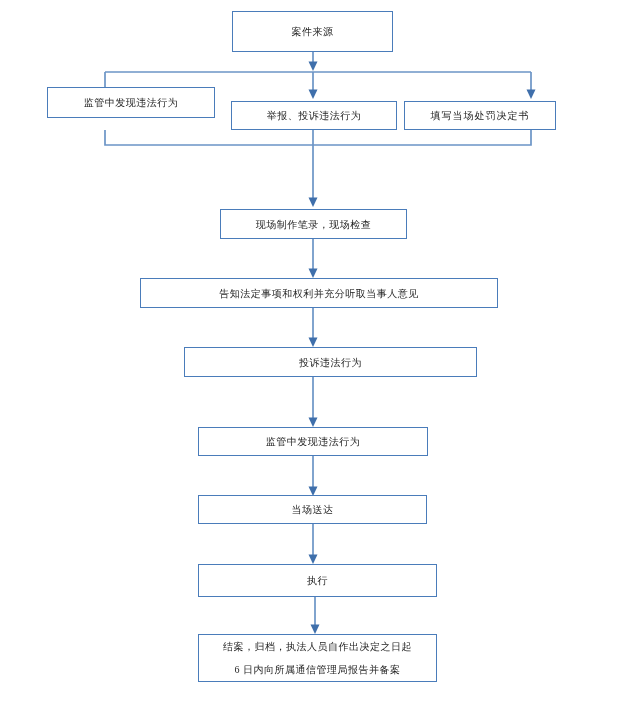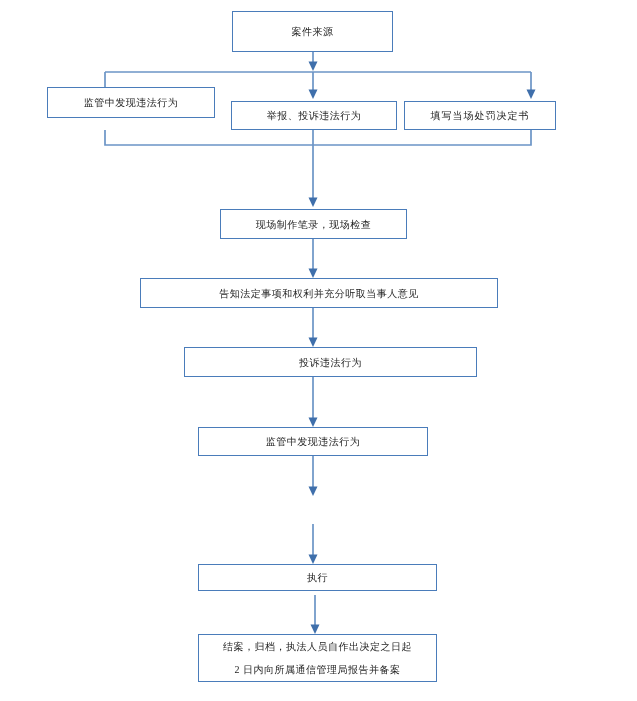--- a/index.html
+++ b/index.html
@@ -46,21 +46,21 @@
   }
   .n-case-source          {left:232px; top:11px;  width:161px; height:41px;}
   .n-source-supervision   {left:47px;  top:87px; width:168px; height:31px;}
   .n-source-report        {left:231px; top:101px; width:166px; height:29px;text-align:right;}
   .n-source-transfer      {left:404px; top:101px; width:152px; height:29px; letter-spacing:1px;}
   .n-show-permit          {left:220px; top:209px; width:187px; height:30px;}
   .n-inform-rights        {left:140px; top:278px; width:358px; height:30px;}
   .n-onsite-record        {left:184px; top:347px; width:293px; height:30px;}
   .n-fill-decision        {left:198px; top:427px; width:230px; height:29px;}
   .n-onsite-delivery      {left:198px; top:495px; width:229px; height:29px;}
-  .n-execute              {left:198px; top:564px; width:239px; height:27px;font-family:Liberation Serif, serif;}
+  .n-execute              {left:198px; top:564px; width:239px; height:33px;font-family:Liberation Serif, serif;}
   .n-close-file           {left:198px; top:634px; width:239px; height:48px; padding:1px 6px;}
 </style>
 </head>
 <body>
 
 <div class="canvas">
 
   <svg class="connectors" viewBox="0 0 637 701" aria-hidden="true">
 
     <path class="line" d="M313 52 V62"></path>
@@ -101,17 +101,18 @@
   <div class="node n-case-source">案件来源</div>
 
   <div class="node n-source-supervision">监管中发现违法行为</div>
   <div class="node n-source-report">举报、投诉违法行为</div>
   <div class="node n-source-transfer">填写当场处罚决定书</div>
 
   <div class="node n-show-permit">现场制作笔录，现场检查</div>
   <div class="node n-inform-rights">告知法定事项和权利并充分听取当事人意见</div>
   <div class="node n-onsite-record">投诉违法行为</div>
   <div class="node n-fill-decision">监管中发现违法行为</div>
+  <div class="node n-onsite-delivery">当场送达</div>
   <div class="node n-execute">执行</div>
   <div class="node n-close-file">结案，归档，执法人员自作出决定之日起
-2 日内向所属通信管理局报告并备案</div>
+6 日内向所属通信管理局报告并备案</div>
 
 </div>
 
 </body></html>

